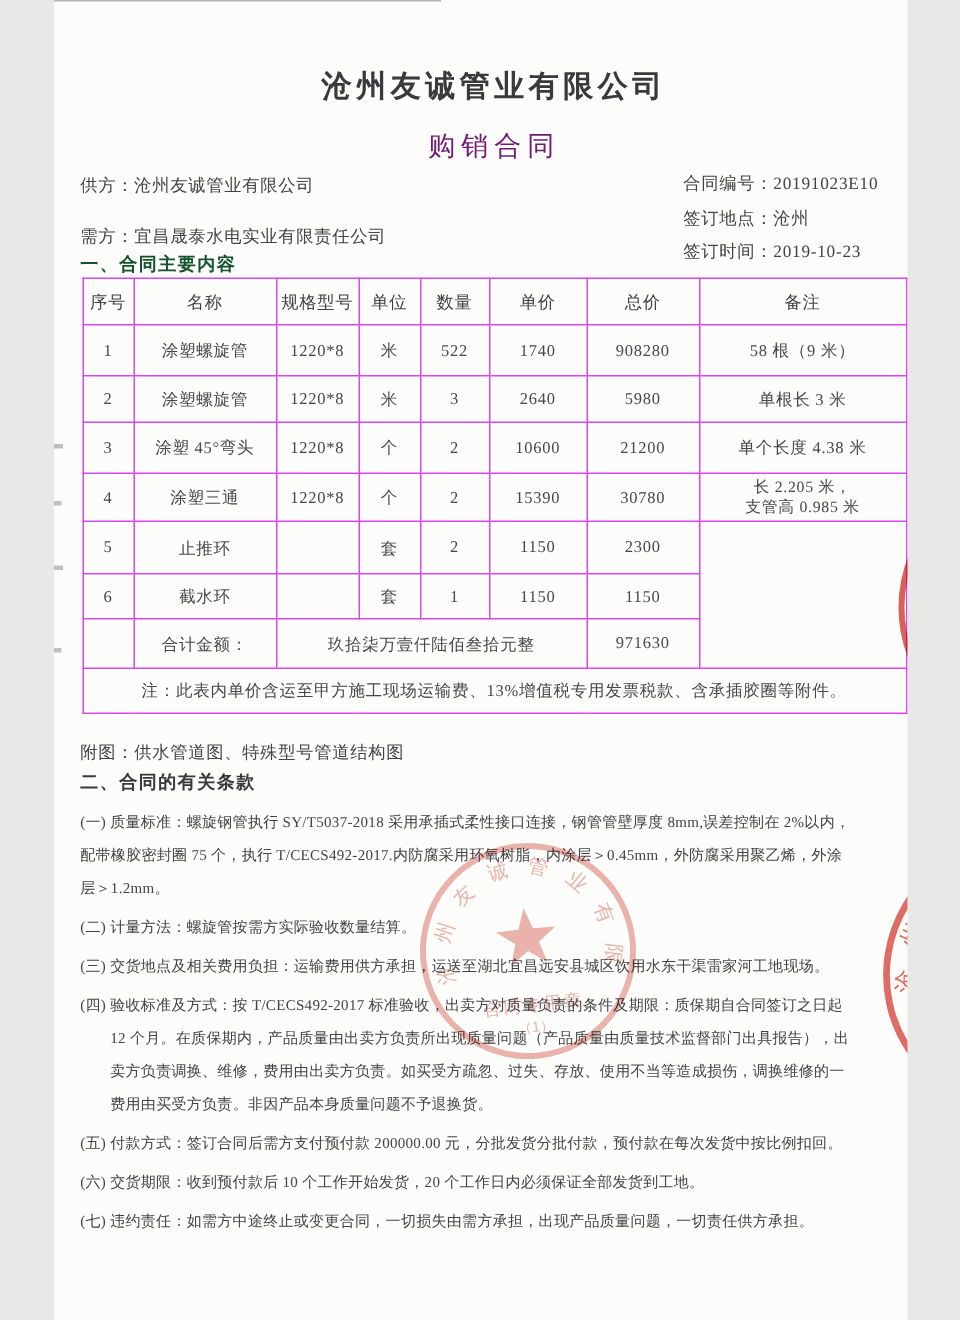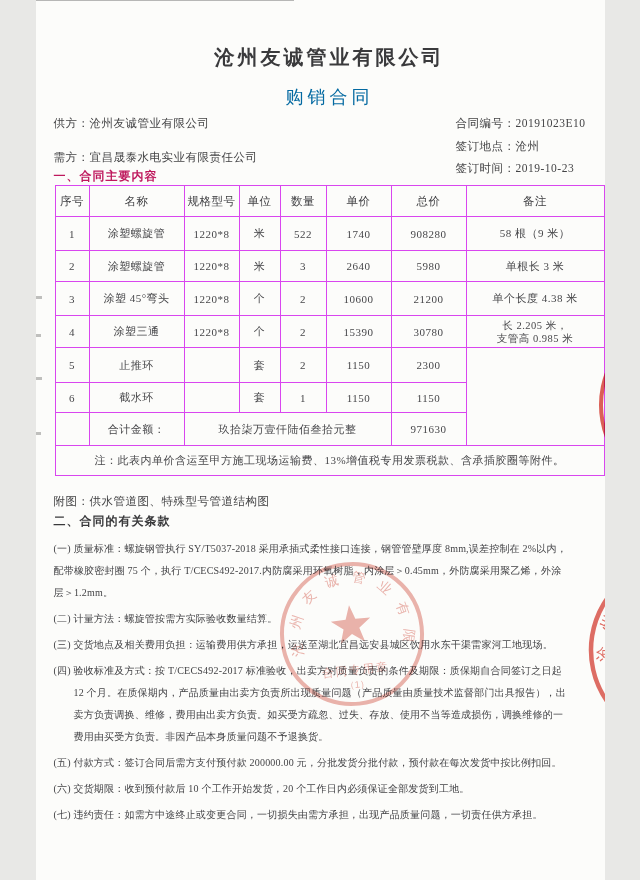--- a/index.html
+++ b/index.html
@@ -6,26 +6,26 @@
   .page{
     position:relative;width:569px;height:880px;margin:0 auto;
     background:#fcfcfa;overflow:hidden;
     font-family:"Liberation Serif","DejaVu Serif",serif;
     color:#3c3c3e;
   }
   .abs{position:absolute;}
   
   .title-wrap{left:0;top:44px;width:588px;text-align:center;}
   .doc-title{font-size:20px;font-weight:600;letter-spacing:3px;color:#3a3a3c;}
-  .doc-subtitle{margin-top:14px;font-size:18px;font-weight:500;letter-spacing:4px;color:#0369a1;}
+  .doc-subtitle{margin-top:14px;font-size:18px;font-weight:500;letter-spacing:4px;color:#701a75;}
   .info{font-size:11.5px;letter-spacing:0.5px;color:#434345;}
   .party-supplier{left:18px;top:116px;}
   .party-buyer{left:18px;top:150px;}
   .meta-block{left:420px;top:112px;line-height:22.5px;}
-  .sec-heading{font-size:12px;font-weight:700;letter-spacing:1px;color:#be185d;}
+  .sec-heading{font-size:12px;font-weight:700;letter-spacing:1px;color:#14532d;}
   .sec1{left:18px;top:168px;}
   
   table.main{
     position:absolute;left:19px;top:185px;width:549px;
     border-collapse:collapse;table-layout:fixed;
   }
   table.main td,table.main th{
     border:1px solid #d946ef;font-weight:normal;
     font-size:11px;color:#47474a;text-align:center;vertical-align:middle;
     padding:0;overflow:hidden;letter-spacing:0.5px;

